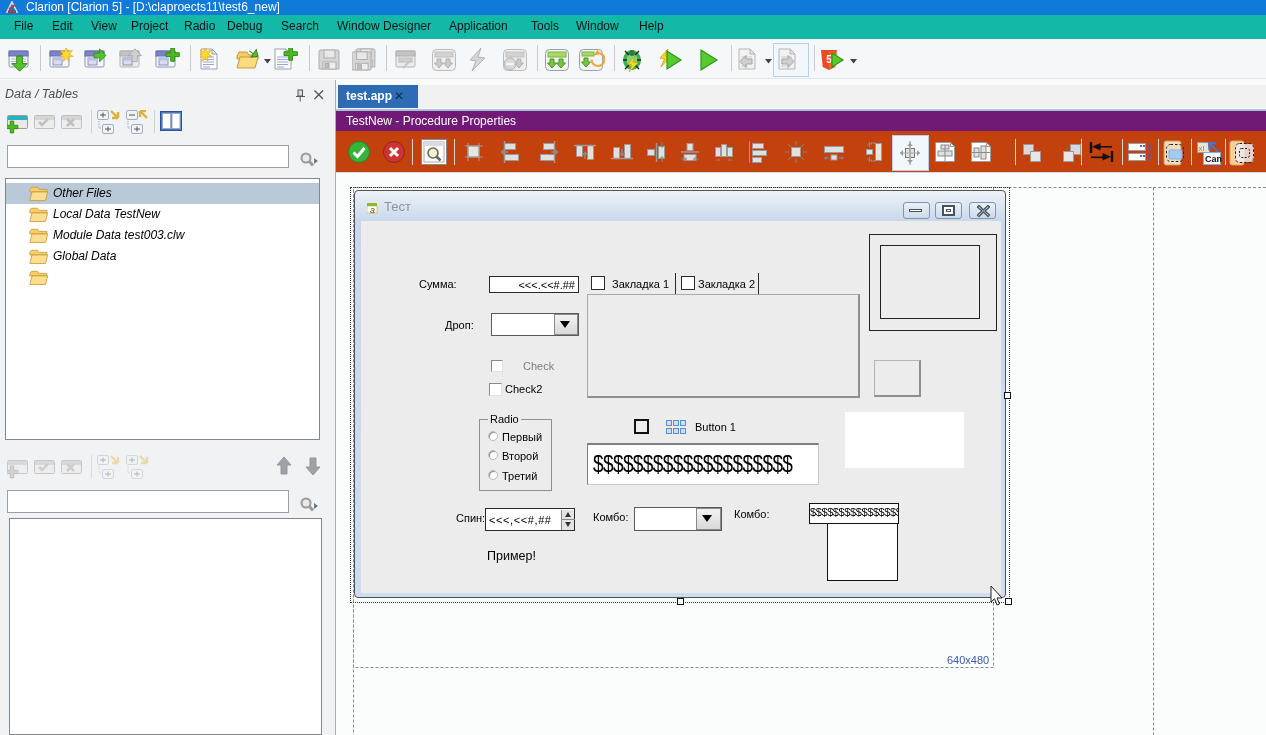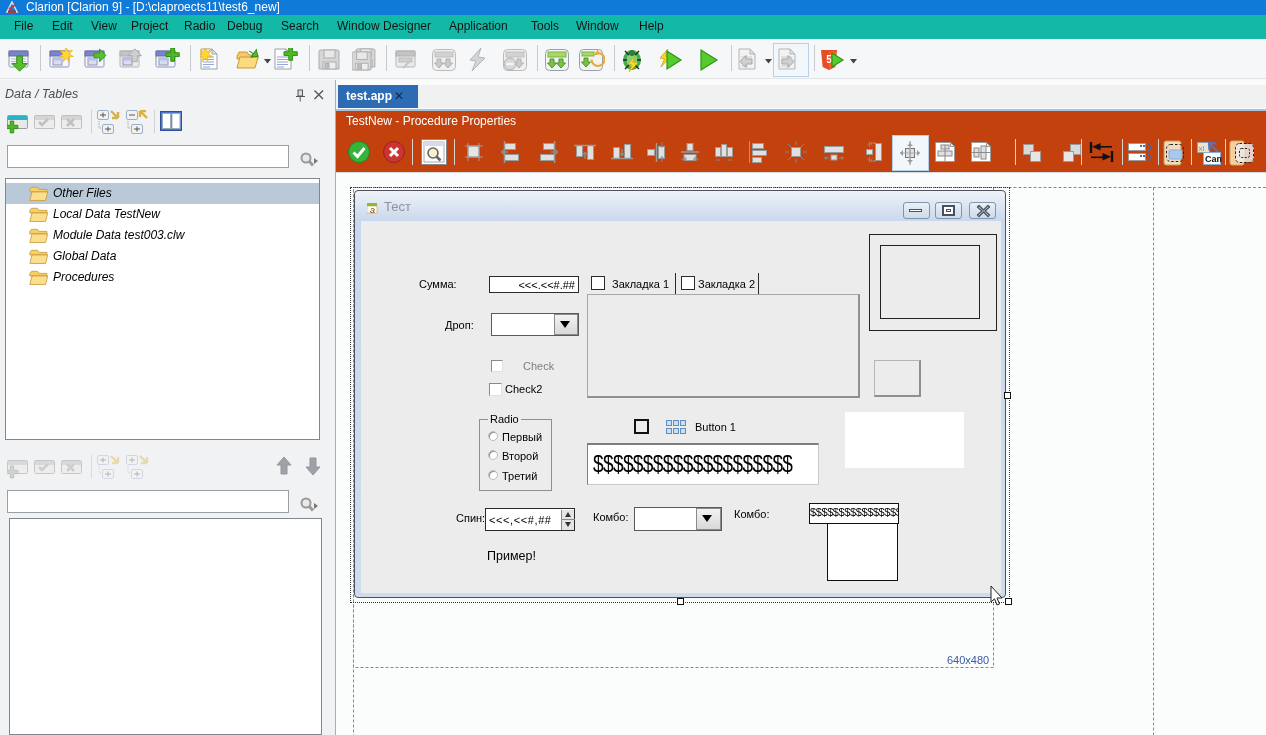--- a/index.html
+++ b/index.html
@@ -23,21 +23,21 @@
 #ltree{left:5px;top:98px;width:315px;height:262px;background:#fff;border:1px solid #82878f;}
 .trow{position:absolute;left:0;width:313px;height:21px;font-size:12px;color:#000;}
 .trow .lbl{position:absolute;left:47px;top:3px;}
 #ltools2{left:0;top:368px;width:335px;height:34px;}
 #llist{left:9px;top:438px;width:313px;height:217px;background:#fff;border:1px solid #82878f;}
 
 #main{left:336px;top:80px;width:930px;height:655px;background:#fafbfb;}
 #tabbar{left:0;top:5px;width:930px;height:23px;background:#f1f1f1;}
 #tab1{position:absolute;left:2px;top:0;width:80px;height:23px;background:#2d6cb4;
  color:#fff;font-weight:bold;font-size:12px;}
-#prochdr{left:0;top:29px;width:930px;height:22px;background:#c2410c;color:#fff;
+#prochdr{left:0;top:29px;width:930px;height:22px;background:#701a75;color:#fff;
  font-size:12px;border-top:2px solid #a7c4de;}
 #dtoolbar{left:0;top:51px;width:930px;height:42px;background:#c2410c;
  border-bottom:1px solid #d8d9da;}
 #workspace{left:0;top:94px;width:930px;height:561px;background:#fbfcfc;}
 
 #selrect{left:14px;top:13px;width:660px;height:416px;border:1px dotted #333;}
 #twin{left:18px;top:16px;width:652px;height:408px;border:1px solid #4b525b;border-radius:4px;
  background:linear-gradient(#eef2f8,#c9d8ec 30px,#cfdcee);}
 #twintitle{left:0;top:0;width:652px;height:30px;}
 .wbtn{position:absolute;top:11px;width:27px;height:17px;border:1px solid #8094aa;border-radius:3px;
@@ -230,21 +230,21 @@
           <path d="M15.5 17.5 l4 4" stroke="#666" stroke-width="2.5"></path>
         </g>
 </defs>
     </svg>
 <div class="abs" id="titlebar">
       <svg style="position:absolute;left:5px;top:1px" width="14" height="13">
         <path d="M7 1 L12 11 L2 11 Z" fill="none" stroke="#d8dff5" stroke-width="1.6"></path>
         <path d="M4 8 L10 4" stroke="#c23b3b" stroke-width="2"></path>
         <rect x="3" y="9.5" width="8" height="2.5" fill="#b03737"></rect>
       </svg>
-      <span style="position:absolute;left:26px">Clarion [Clarion 9] - [D:\claproects11\test6_new]</span>
+      <span style="position:absolute;left:26px">Clarion [Clarion 5] - [D:\claproects11\test6_new]</span>
     </div>
 <div class="abs" id="menubar">
 <span class="mitem" style="left:14px">File</span>
 <span class="mitem" style="left:52px">Edit</span>
 <span class="mitem" style="left:91px">View</span>
 <span class="mitem" style="left:131px">Project</span>
 <span class="mitem" style="left:184px">Radio</span>
 <span class="mitem" style="left:227px">Debug</span>
 <span class="mitem" style="left:281px">Search</span>
 <span class="mitem" style="left:337px">Window Designer</span>
@@ -446,23 +446,20 @@
           <span class="lbl">Local Data TestNew</span>
         </div>
   <div class="trow" style="top:4px;background:#b9c9d8">
           <span class="lbl">Other Files</span>
         </div>
   <div class="trow" style="top:46px">
           <span class="lbl">Module Data test003.clw</span>
         </div>
   <div class="trow" style="top:67px">
           <span class="lbl">Global Data</span>
-        </div>
-  <div class="trow" style="top:88px">
-          <span class="lbl">Procedures</span>
         </div>
   <svg class="abs" style="left:23px;top:7px" width="19" height="15">
           <g transform="scale(0.85)">
             <path d="M1 4 l2 -2.5 h7 l2 2.5 h9 v3 h-20 Z" fill="#f8cf66" stroke="#c89b3c"></path>
             <path d="M1 17 l2.5 -10 h18.5 l-2.5 10 Z" fill="#fcdf8e" stroke="#c89b3c"></path>
           </g>
         </svg>
   <svg class="abs" style="left:23px;top:28px" width="19" height="15">
           <g transform="scale(0.85)">
             <path d="M1 4 l2 -2.5 h7 l2 2.5 h9 v3 h-20 Z" fill="#f8cf66" stroke="#c89b3c"></path>

